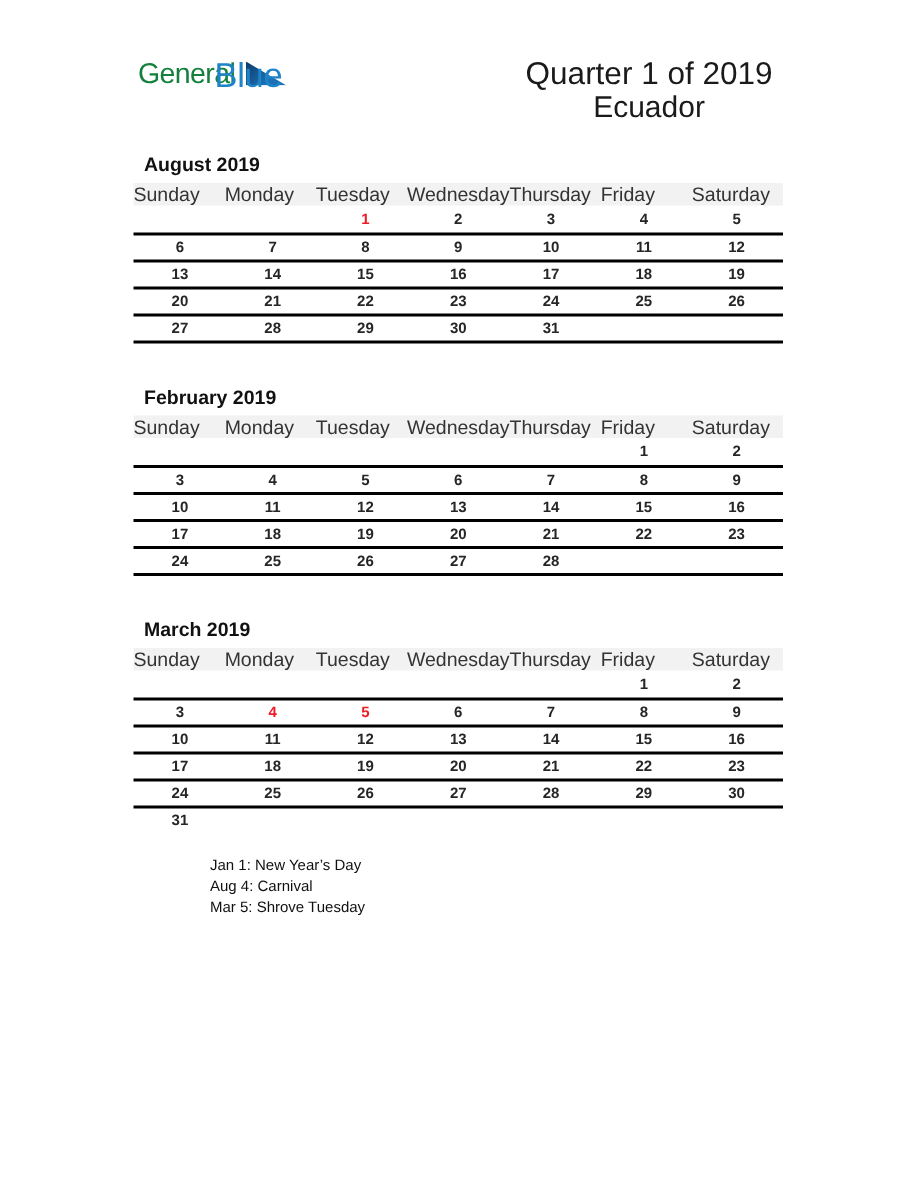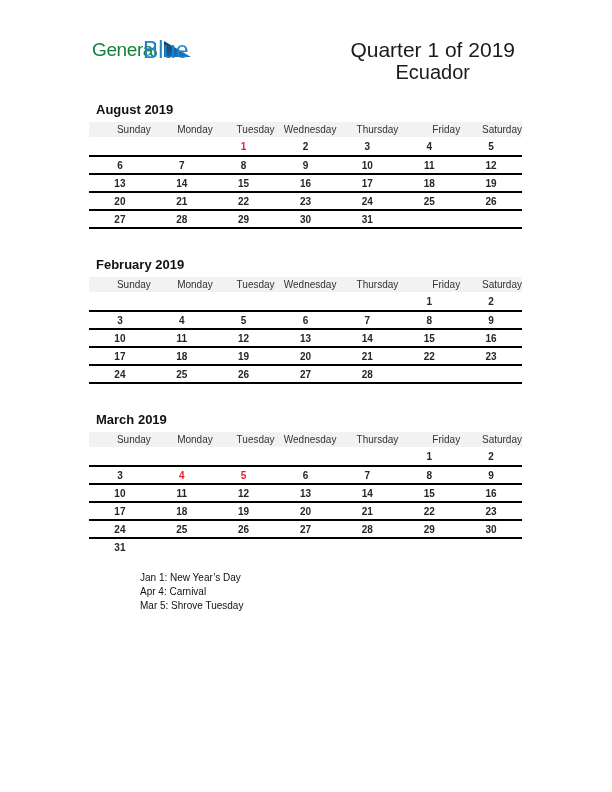--- a/index.html
+++ b/index.html
@@ -37,21 +37,21 @@
   
   .month{position:absolute;left:89px;width:433px;}
   #month-0{top:103px}
   #month-1{top:258px}
   #month-2{top:413px}
   .month-title{font-size:13px;font-weight:bold;color:#111;height:14px;line-height:14px;margin:0 0 5px 7px;}
   .weekday-row{
     display:grid;grid-template-columns:repeat(7,1fr);
     background:var(--band);height:15px;align-items:center;
   }
-  .weekday{text-align:right;font-size:10px;color:#333;}
+  .weekday{text-align:left;font-size:13px;color:#333;}
   .week-row{
     display:grid;grid-template-columns:repeat(7,1fr);
     height:16px;align-items:center;
     border-bottom:2px solid #000;
   }
   .week-row.first{height:18px;}
   .week-row.no-line{border-bottom:none;}
   .day{text-align:center;font-size:10px;font-weight:bold;color:#262626;}
   .day.red{color:var(--red);}
 
@@ -259,17 +259,17 @@
           <div class="day"></div>
           <div class="day"></div>
           <div class="day"></div>
           <div class="day"></div>
         </div>
       </div>
   </div>
 
   <div class="holidays">
       <div class="holiday">Jan 1: New Year’s Day</div>
-      <div class="holiday">Apr 4: Carnival</div>
+      <div class="holiday">Aug 4: Carnival</div>
       <div class="holiday">Mar 5: Shrove Tuesday</div>
     </div>
 
 </div>
 
 </body></html>

